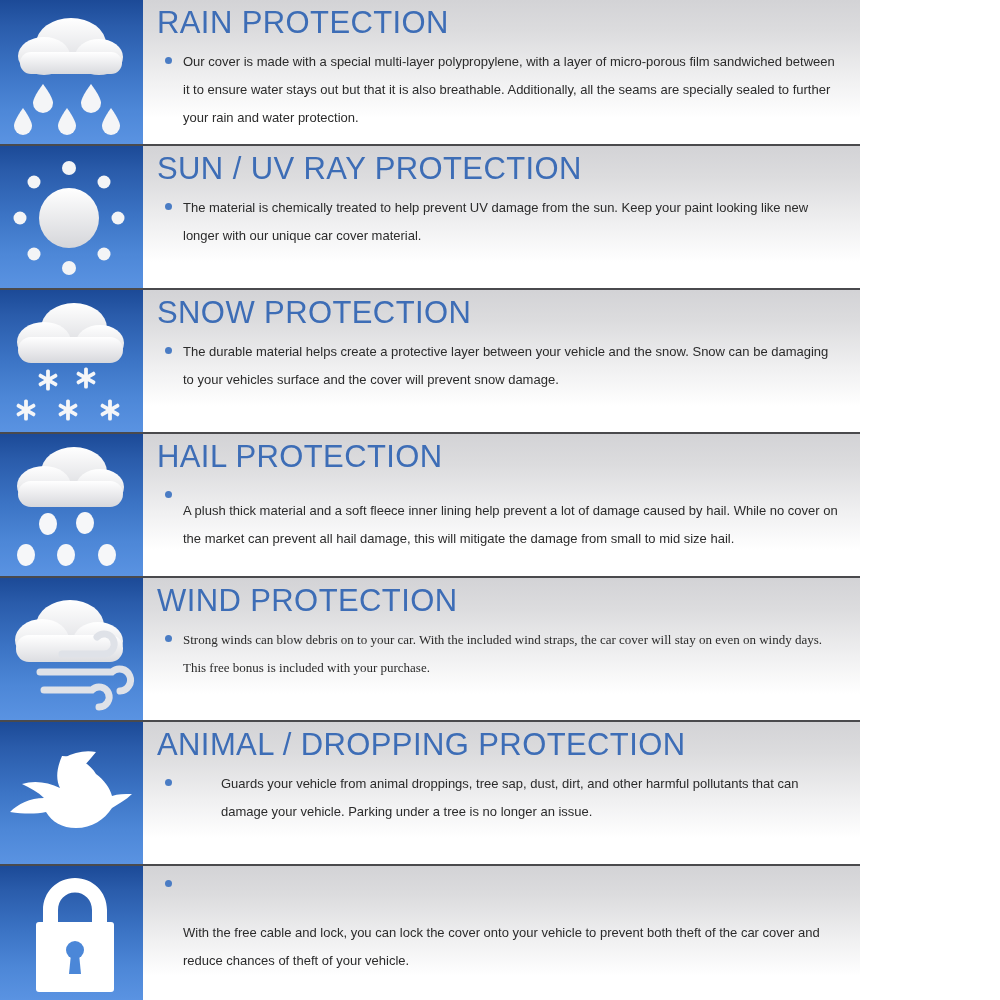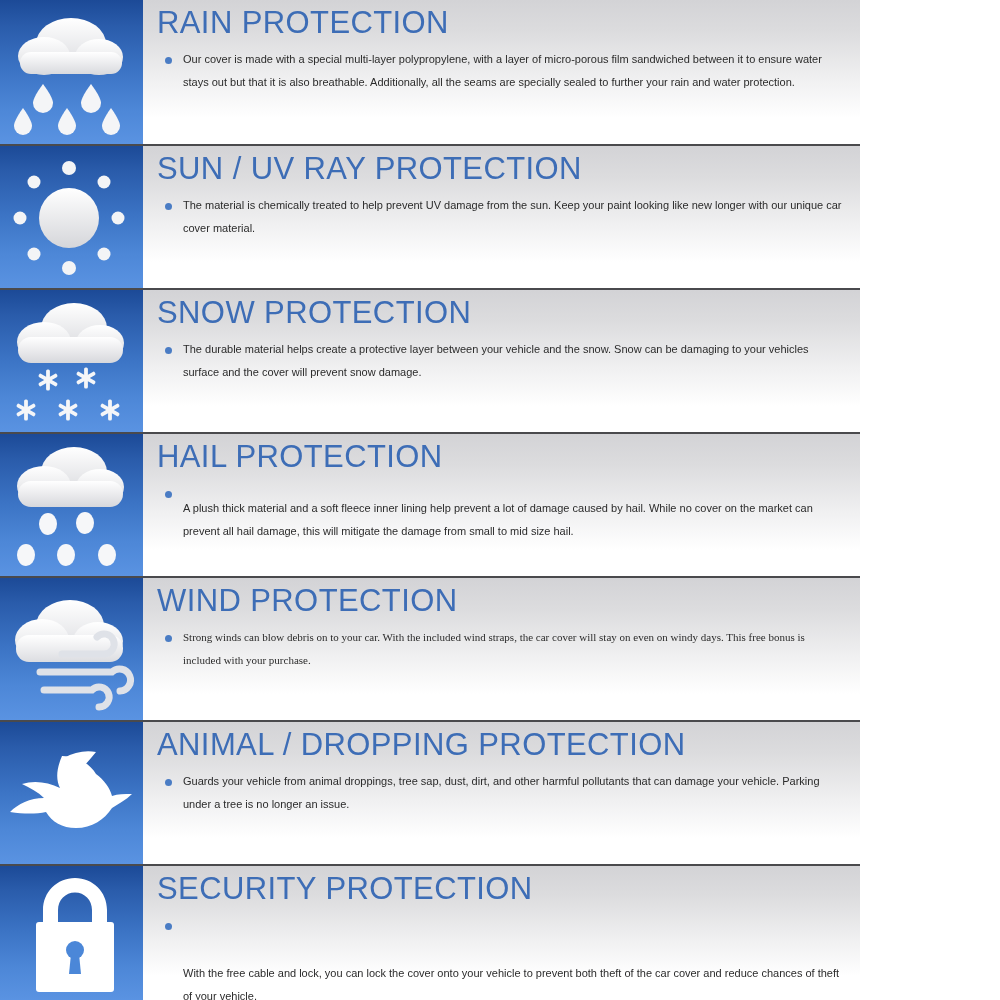--- a/index.html
+++ b/index.html
@@ -60,29 +60,29 @@
   }
   .bullet {
     flex: 0 0 auto;
     width: 7px; height: 7px;
     border-radius: 50%;
     background: #4a7cc4;
     margin: 9px 11px 0 8px;
   }
   .body {
     color: #2b2b2b;
-    font-size: 11px;
-    line-height: 23px;
+    font-size: 13px;
+    line-height: 28px;
     max-width: 800px;
   }
   .row.sun  .body { max-width: 810px; }
   .row.snow .body { max-width: 828px; }
   .row.hail .body { max-width: 720px; margin-top: 15px; }
   .row.wind .body { max-width: 800px; font-family: Liberation Serif, serif; }
-  .row.animal .body { max-width: 790px; }
+  .row.animal .body { max-width: 790px; margin-left: 38px; }
   .row.security .body { max-width: 770px; margin-top: 48px; }
 </style>
 </head>
 <body>
 
 <div id="sheet">
 
   <div class="row first rain">
     <div class="iconpanel">
       <svg viewBox="0 0 143 144">
@@ -278,21 +278,20 @@
                    C84.5 26.5 92 34 92 44 L92 58 L107 58 L107 44 C107 26 93 12 75 12 Z"></path>
           <rect x="36" y="56" width="78" height="70" rx="3"></rect>
         </g>
         <g fill="#4b87d8">
           <circle cx="75" cy="84" r="9"></circle>
           <path d="M71 88 L79 88 L81 108 L69 108 Z"></path>
         </g>
       </svg>
     </div>
     <div class="content">
-      <div class="heading">SECURITY PROTECTION</div>
       <div class="bulletwrap">
         <div class="bullet"></div>
         <div class="body">With the free cable and lock, you can lock the cover onto your vehicle to prevent both theft of the car cover and reduce chances of theft of your vehicle.</div>
       </div>
     </div>
   </div>
 
 </div>
 
 </body></html>

